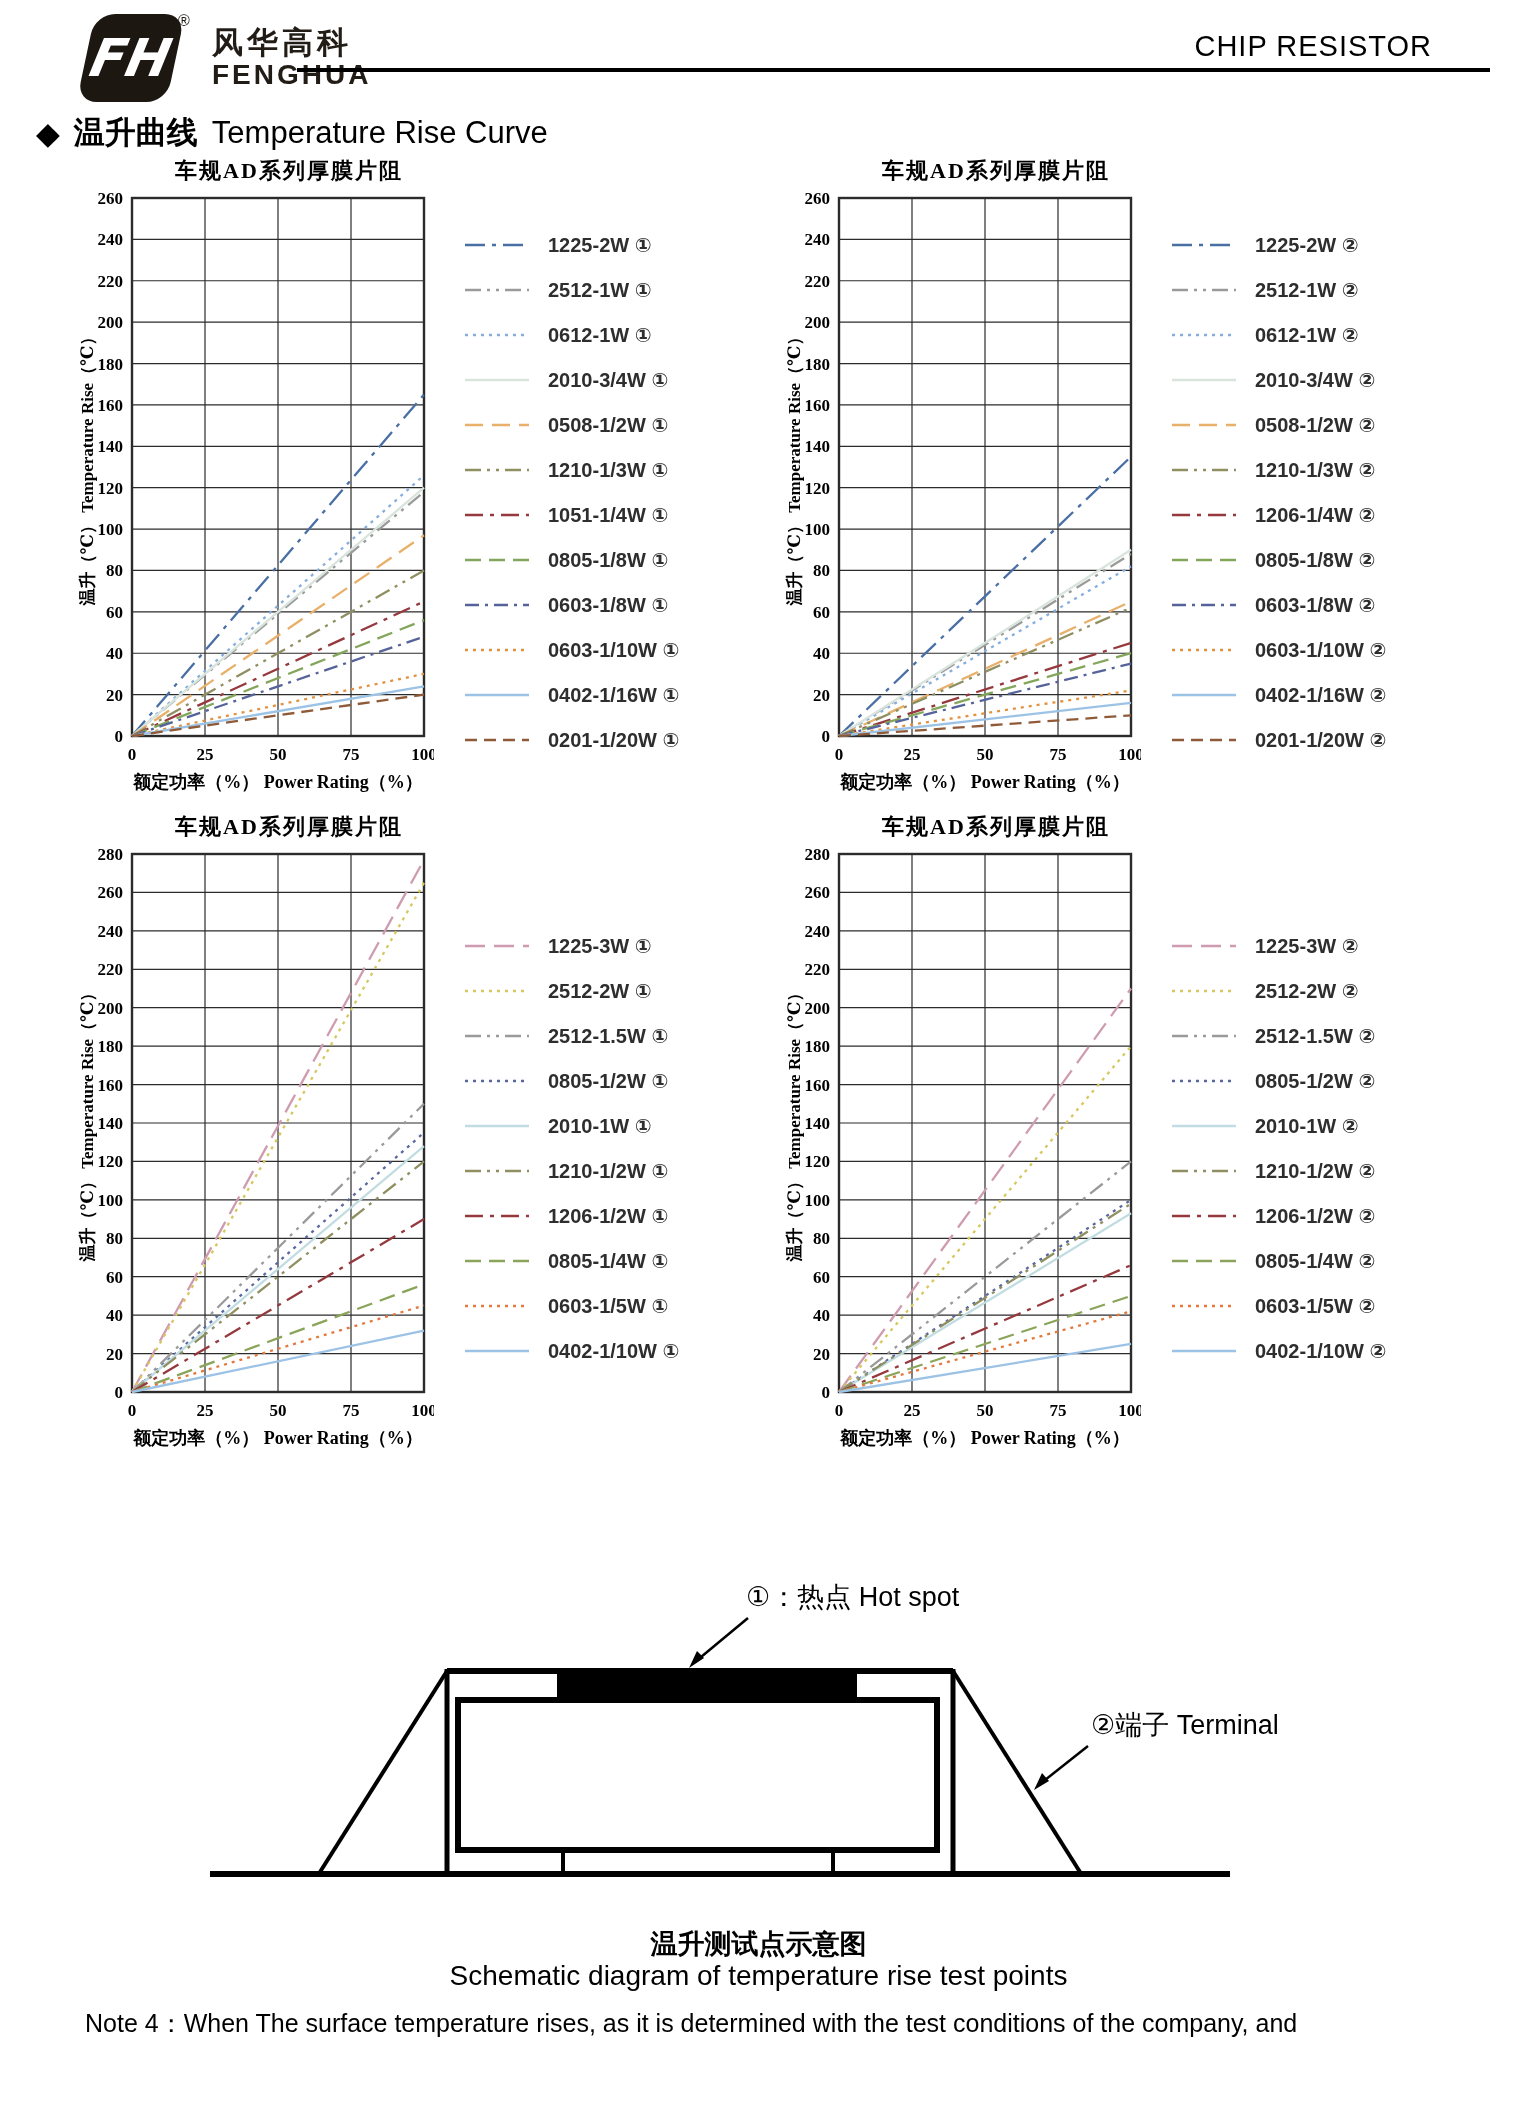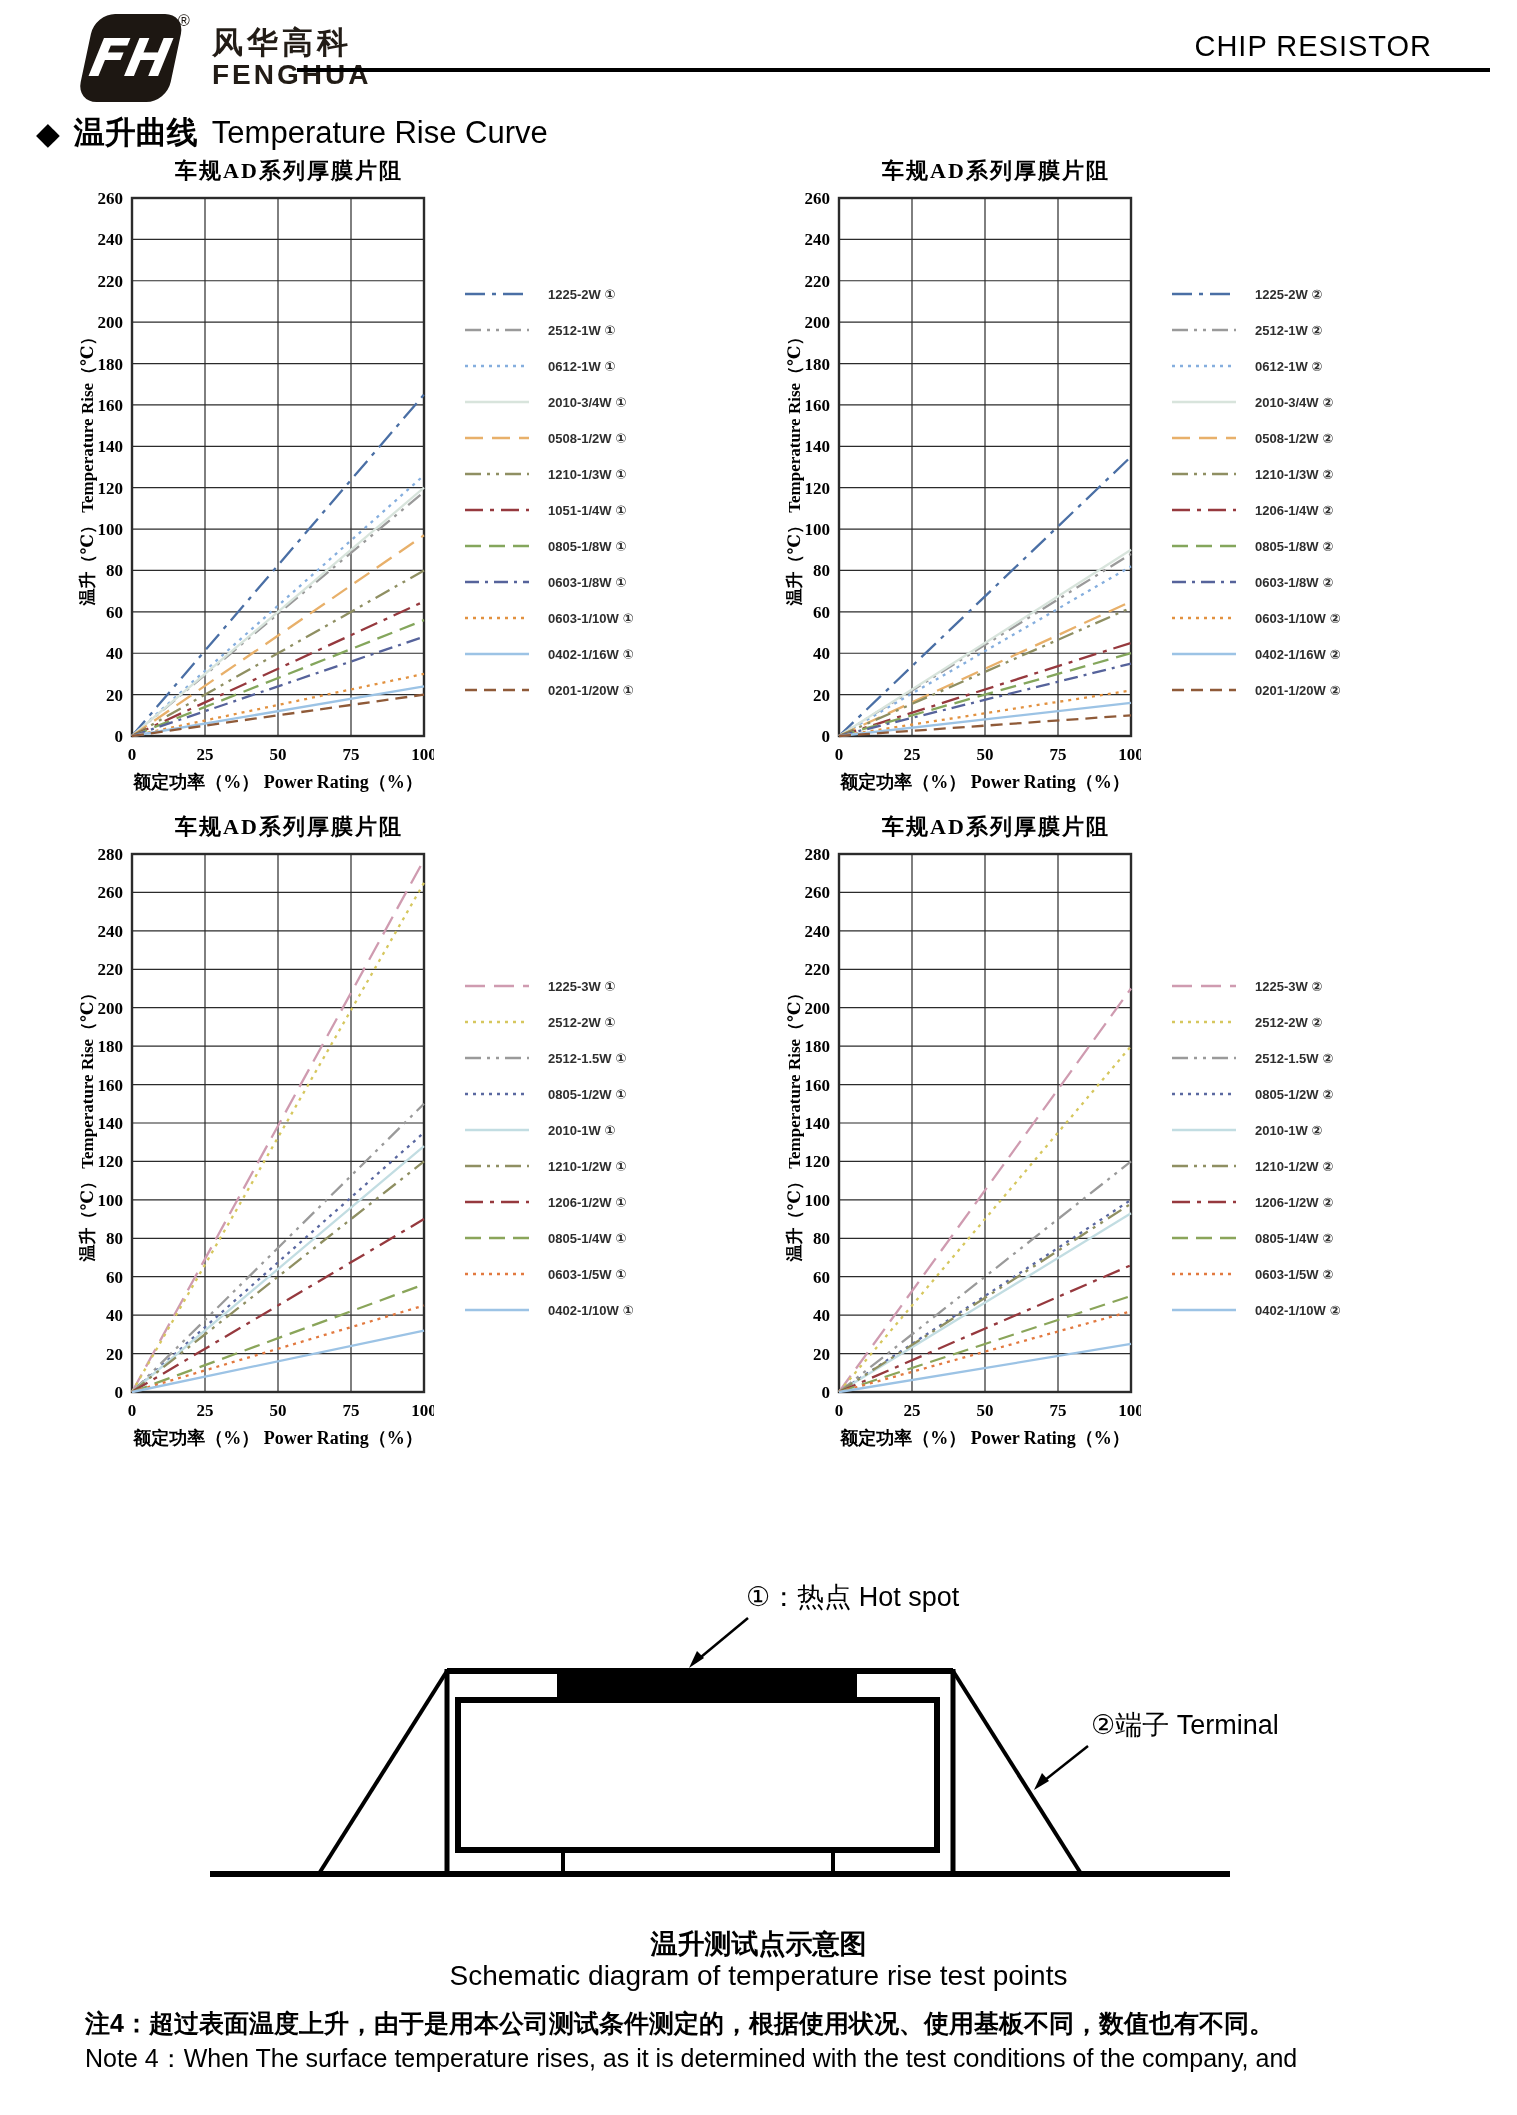--- a/index.html
+++ b/index.html
@@ -20,21 +20,21 @@
 
   
   .charts{position:absolute;left:76px;top:156px;width:1400px;display:grid;
           grid-template-columns:1fr 1fr;column-gap:14px;row-gap:14px;}
   .chart-block{display:flex;flex-direction:column;}
   .chart-title{width:358px;padding-left:34px;text-align:center;font-family:Liberation Serif, serif;
                font-weight:bold;font-size:22px;letter-spacing:2px;}
   .chart-row{display:flex;align-items:center;}
   .legend{display:flex;flex-direction:column;gap:21px;margin-left:30px;}
   .legend-item{display:flex;align-items:center;gap:18px;}
-  .legend-label{font-size:13px;font-weight:bold;color:#2e2e2e;white-space:nowrap;}
+  .legend-label{font-size:20px;font-weight:bold;color:#2e2e2e;white-space:nowrap;}
 
   
   .schematic{position:absolute;left:200px;top:1566px;}
   .cap-cn{position:absolute;top:1926px;left:0;width:100%;text-align:center;font-size:27px;font-weight:bold;}
   .cap-en{position:absolute;top:1960px;left:0;width:100%;text-align:center;font-size:28px;}
 
   
   .notes{position:absolute;left:85px;top:2006px;width:1400px;font-size:25px;line-height:35px;}
   .note-cn{font-weight:bold;}
 </style>
@@ -588,17 +588,16 @@
 
     <text x="891" y="168" font-size="27" font-family="'Liberation Sans','DejaVu Sans',sans-serif">②端子 Terminal</text>
     <line x1="888" y1="180" x2="840" y2="218" stroke="#000" stroke-width="2.5"></line>
     <polygon points="834,224 849,215 842,207" fill="#000"></polygon>
   </svg>
 
   <div class="cap-cn">温升测试点示意图</div>
   <div class="cap-en">Schematic diagram of temperature rise test points</div>
 
   <div class="notes">
-    <div class="note-cn">注4：超过表面温度上升，由于是用本公司测试条件测定的，根据使用状况、使用基板不同，数值也有不同。</div>
     <div>Note 4：When The surface temperature rises, as it is determined with the test conditions of the company, and</div>
   </div>
 
 </div>
 
 </body></html>

